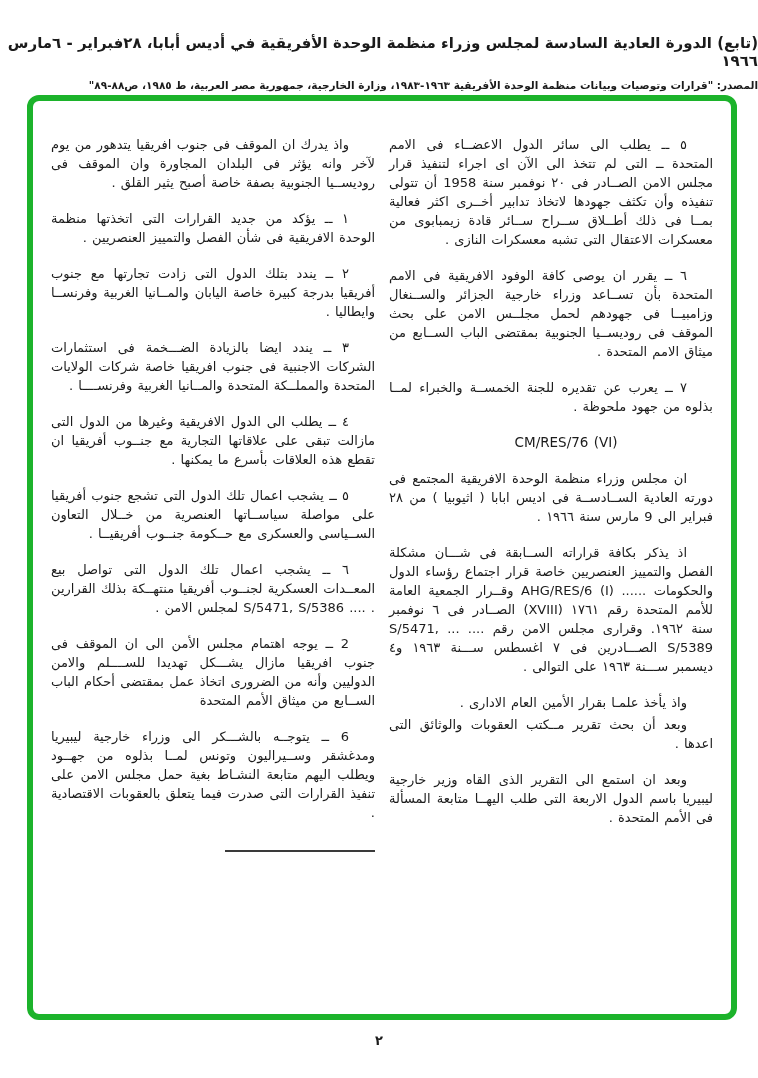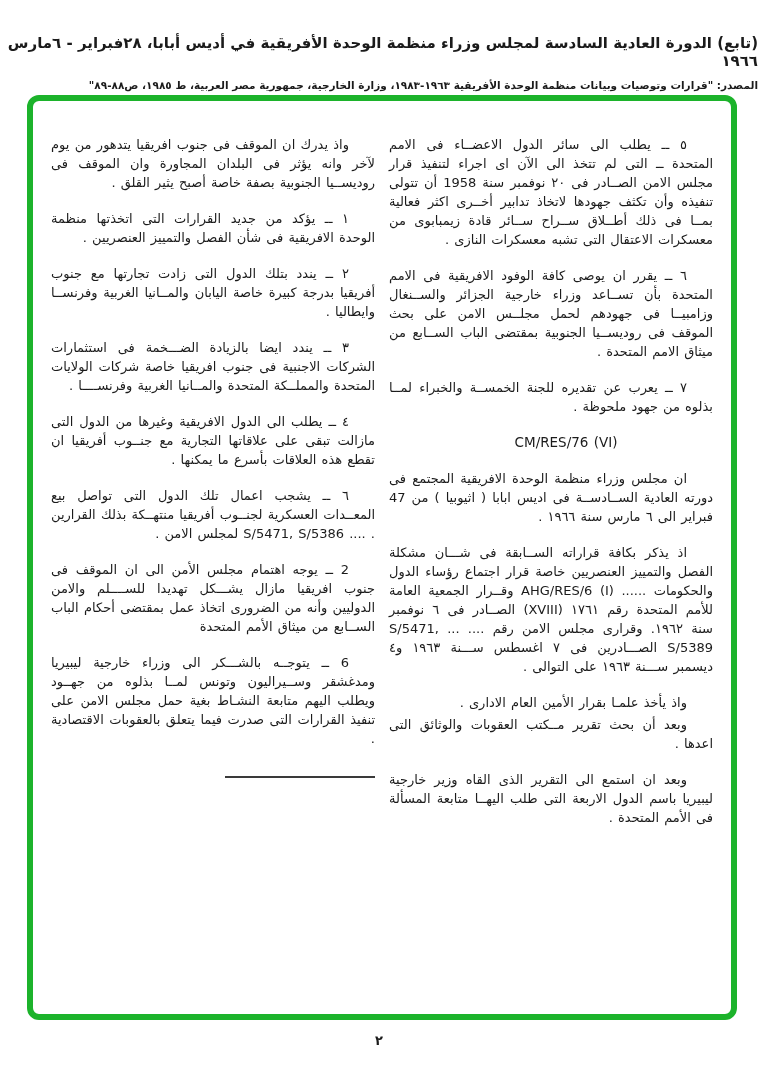--- a/index.html
+++ b/index.html
@@ -95,33 +95,34 @@
   </div>
 
   <div class="frame" style="border-color: rgb(28, 179, 43);">
     <div class="columns">
 
       <section class="col">
         <p>٥ ــ يطلب الى سائر الدول الاعضــاء فى الامم المتحدة ــ التى لم تتخذ الى الآن اى اجراء لتنفيذ قرار مجلس الامن الصــادر فى ٢٠ نوفمبر سنة 1958 أن تتولى تنفيذه وأن تكثف جهودها لاتخاذ تدابير أخــرى اكثر فعالية بمــا فى ذلك أطــلاق ســراح ســائر قادة زيمبابوى من معسكرات الاعتقال التى تشبه معسكرات النازى .</p>
         <p>٦ ــ يقرر ان يوصى كافة الوفود الافريقية فى الامم المتحدة بأن تســاعد وزراء خارجية الجزائر والســنغال وزامبيــا فى جهودهم لحمل مجلــس الامن على بحث الموقف فى روديســيا الجنوبية بمقتضى الباب الســابع من ميثاق الامم المتحدة .</p>
         <p>٧ ــ يعرب عن تقديره للجنة الخمســة والخبراء لمــا بذلوه من جهود ملحوظة .</p>
         <p class="code">CM/RES/76 (VI)</p>
-        <p>ان مجلس وزراء منظمة الوحدة الافريقية المجتمع فى دورته العادية الســادســة فى اديس ابابا ( اثيوبيا ) من 47 فبراير الى ٦ مارس سنة ١٩٦٦ .</p>
+        <p>ان مجلس وزراء منظمة الوحدة الافريقية المجتمع فى دورته العادية الســادســة فى اديس ابابا ( اثيوبيا ) من ٢٨ فبراير الى 9 مارس سنة ١٩٦٦ .</p>
         <p>اذ يذكر بكافة قراراته الســابقة فى شـــان مشكلة الفصل والتمييز العنصريين خاصة قرار اجتماع رؤساء الدول والحكومات ...... AHG/RES/6 (I) وقــرار الجمعية العامة للأمم المتحدة رقم ١٧٦١ (XVIII) الصــادر فى ٦ نوفمبر سنة ١٩٦٢. وقرارى مجلس الامن رقم .... ... S/5471, S/5389 الصـــادرين فى ٧ اغسطس ســـنة ١٩٦٣ و٤ ديسمبر ســـنة ١٩٦٣ على التوالى .</p>
         <p class="tight">واذ يأخذ علمـا بقرار الأمين العام الادارى .</p>
         <p>وبعد أن بحث تقرير مــكتب العقوبات والوثائق التى اعدها .</p>
         <p>وبعد ان استمع الى التقرير الذى القاه وزير خارجية ليبيريا باسم الدول الاربعة التى طلب اليهــا متابعة المسألة فى الأمم المتحدة .</p>
       </section>
 
       <section class="col">
         <p>واذ يدرك ان الموقف فى جنوب افريقيا يتدهور من يوم لآخر وانه يؤثر فى البلدان المجاورة وان الموقف فى روديســيا الجنوبية بصفة خاصة أصبح يثير القلق .</p>
         <p>١ ــ يؤكد من جديد القرارات التى اتخذتها منظمة الوحدة الافريقية فى شأن الفصل والتمييز العنصريين .</p>
         <p>٢ ــ يندد بتلك الدول التى زادت تجارتها مع جنوب أفريقيا بدرجة كبيرة خاصة اليابان والمــانيا الغربية وفرنســا وايطاليا .</p>
         <p>٣ ــ يندد ايضا بالزيادة الضـــخمة فى استثمارات الشركات الاجنبية فى جنوب افريقيا خاصة شركات الولايات المتحدة والمملــكة المتحدة والمــانيا الغربية وفرنســــا .</p>
         <p>٤ ــ يطلب الى الدول الافريقية وغيرها من الدول التى مازالت تبقى على علاقاتها التجارية مع جنــوب أفريقيا ان تقطع هذه العلاقات بأسرع ما يمكنها .</p>
+        <p>٥ ــ يشجب اعمال تلك الدول التى تشجع جنوب أفريقيا على مواصلة سياســاتها العنصرية من خــلال التعاون الســياسى والعسكرى مع حــكومة جنــوب أفريقيــا .</p>
         <p>٦ ــ يشجب اعمال تلك الدول التى تواصل بيع المعــدات العسكرية لجنــوب أفريقيا منتهــكة بذلك القرارين . .... S/5471, S/5386 لمجلس الامن .</p>
         <p>2 ــ يوجه اهتمام مجلس الأمن الى ان الموقف فى جنوب افريقيا مازال يشـــكل تهديدا للســــلم والامن الدوليين وأنه من الضرورى اتخاذ عمل بمقتضى أحكام الباب الســابع من ميثاق الأمم المتحدة</p>
         <p>6 ــ يتوجــه بالشـــكر الى وزراء خارجية ليبيريا ومدغشقر وســيراليون وتونس لمــا بذلوه من جهــود ويطلب اليهم متابعة النشـاط بغية حمل مجلس الامن على تنفيذ القرارات التى صدرت فيما يتعلق بالعقوبات الاقتصادية .</p>
         <hr class="divider">
       </section>
 
     </div>
   </div>
 
   <div class="footer">

